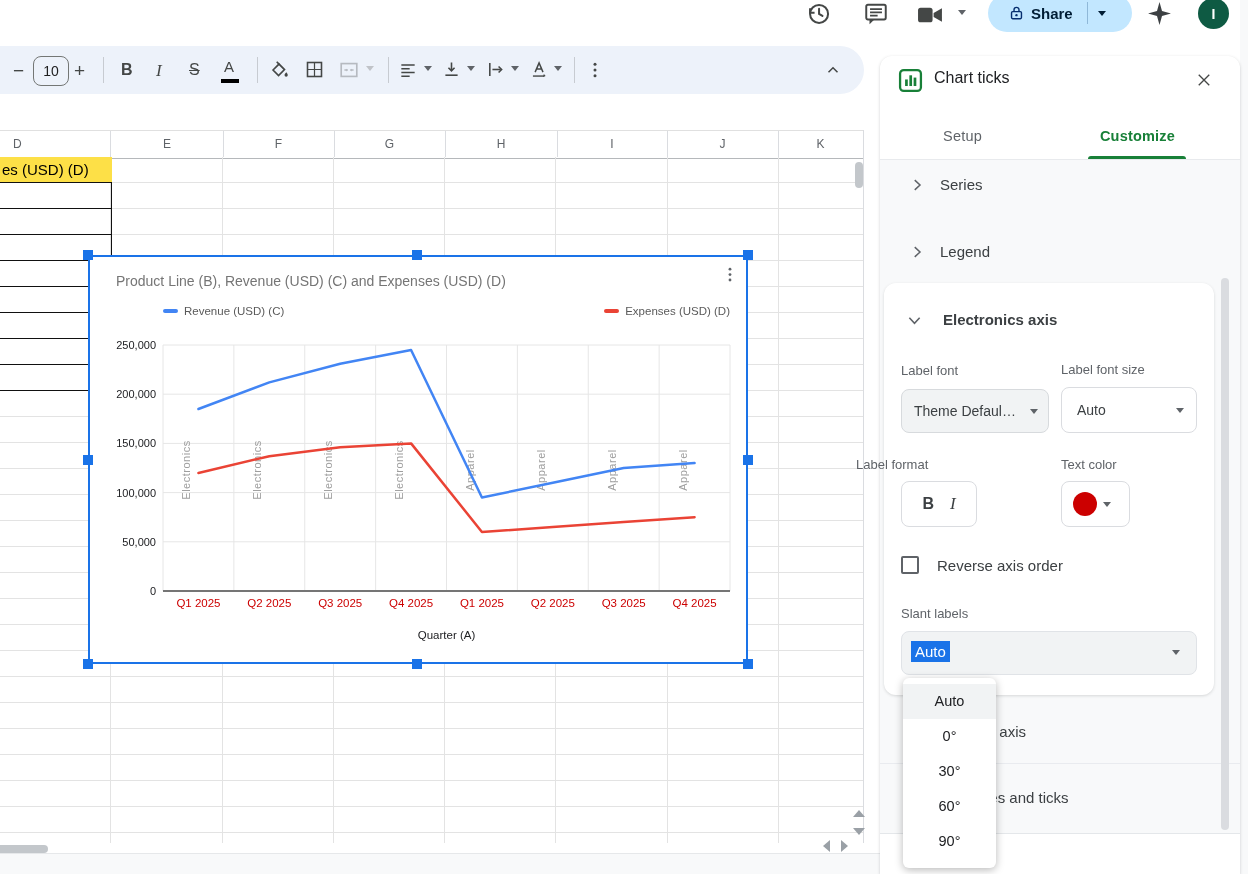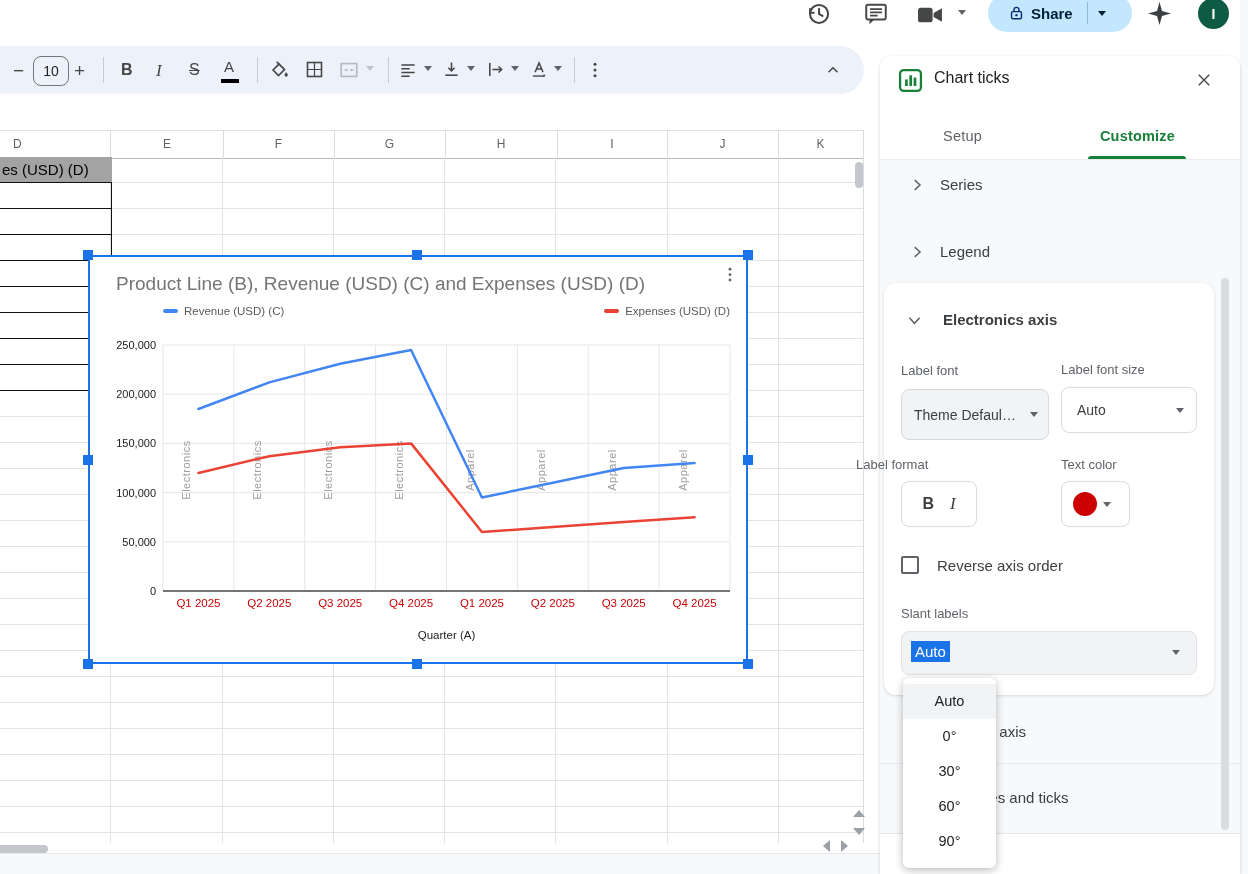--- a/index.html
+++ b/index.html
@@ -28,26 +28,26 @@
   .colheaders{left:0;top:130px;width:863px;height:27px;border-top:1px solid #e0e0e0;
       border-bottom:1px solid #b5b8bb;background:#fff;}
   .colheaders .hc{position:absolute;top:0;height:26px;border-right:1px solid #dadce0;
       font-size:12px;color:#5f6368;display:flex;align-items:center;justify-content:center;}
   .gridbg{left:0;top:157px;width:863px;height:686px;
     background-image:
       repeating-linear-gradient(180deg, transparent 0 25px, #e3e3e3 25px 26px),
       repeating-linear-gradient(90deg, transparent 0 110.3px, #e3e3e3 110.3px 111.3px);}
   .tableov{left:0;top:157px;width:110.5px;height:234px;border-right:1.5px solid #111;
       background-image:repeating-linear-gradient(180deg, transparent 0 25px, #111 25px 26px);}
-  .cellD1{left:0;top:157px;width:110px;height:25px;background:#a3a3a3;line-height:26px;
+  .cellD1{left:0;top:157px;width:110px;height:25px;background:#fde047;line-height:26px;
       font-size:15px;color:#000;padding-left:2px;overflow:hidden;white-space:nowrap;}
   
   .chart{left:88px;top:255px;width:660px;height:409px;background:#fff;border:2px solid #1a73e8;
       box-sizing:border-box;}
-  .chart-title{left:26px;top:16px;font-size:19px;color:#757575;white-space:nowrap;}
+  .chart-title{left:26px;top:16px;font-size:14px;color:#757575;white-space:nowrap;}
   .legend-row{left:73px;top:48px;width:567px;display:flex;justify-content:space-between;gap:26px;align-items:center;}
   .lg-entry{display:flex;align-items:center;gap:6px;font-size:11.5px;color:#5a5a5a;}
   .lg-swatch{width:15px;height:4px;border-radius:2px;}
   .axis-title{left:73px;top:372px;width:567px;text-align:center;font-size:11.5px;color:#202124;}
   .handle{width:10px;height:10px;background:#1a73e8;}
   
   .vthumb{left:855px;top:162px;width:8px;height:26px;border-radius:4px;background:#c3c7cb;}
   .hthumb{left:0;top:845px;width:48px;height:8px;border-radius:0 4px 4px 0;background:#c3c7cb;}
   .tri{width:0;height:0;}
   .bottomstrip{left:0;top:853px;width:880px;height:21px;background:#f8f9fa;border-top:1px solid #e6e8ea;}
@@ -338,21 +338,21 @@
 
   <div class="abs card"></div>
   <div class="abs ic" style="left:905px;top:311px">
     <svg width="19" height="19" viewBox="0 0 24 24">
         <path d="M5.5 8.5l6.5 7 6.5-7" fill="none" stroke="#5f6368" stroke-width="2"></path>
       </svg>
   </div>
   <div class="abs sec-label" style="left:943px;top:311px;font-weight:bold;color:#3c4043">Electronics axis</div>
 
   <div class="abs fld-label" style="left:901px;top:363px">Label font</div>
-  <div class="abs field gray" style="left:901px;top:389px;width:148px;height:51px">
+  <div class="abs field gray" style="left:901px;top:389px;width:148px;height:44px">
     <span style="margin-left:12px;white-space:nowrap;overflow:hidden;max-width:108px">Theme Defaul…</span>
     <span class="caret" style="margin-left:auto;margin-right:10px"></span>
   </div>
   <div class="abs fld-label" style="left:1061px;top:362px">Label font size</div>
   <div class="abs field white" style="left:1061px;top:387px;width:136px;height:46px">
     <span style="margin-left:15px">Auto</span>
     <span class="caret" style="margin-left:auto;margin-right:12px"></span>
   </div>
 
   <div class="abs fld-label" style="left:856px;top:457px">Label format</div>

